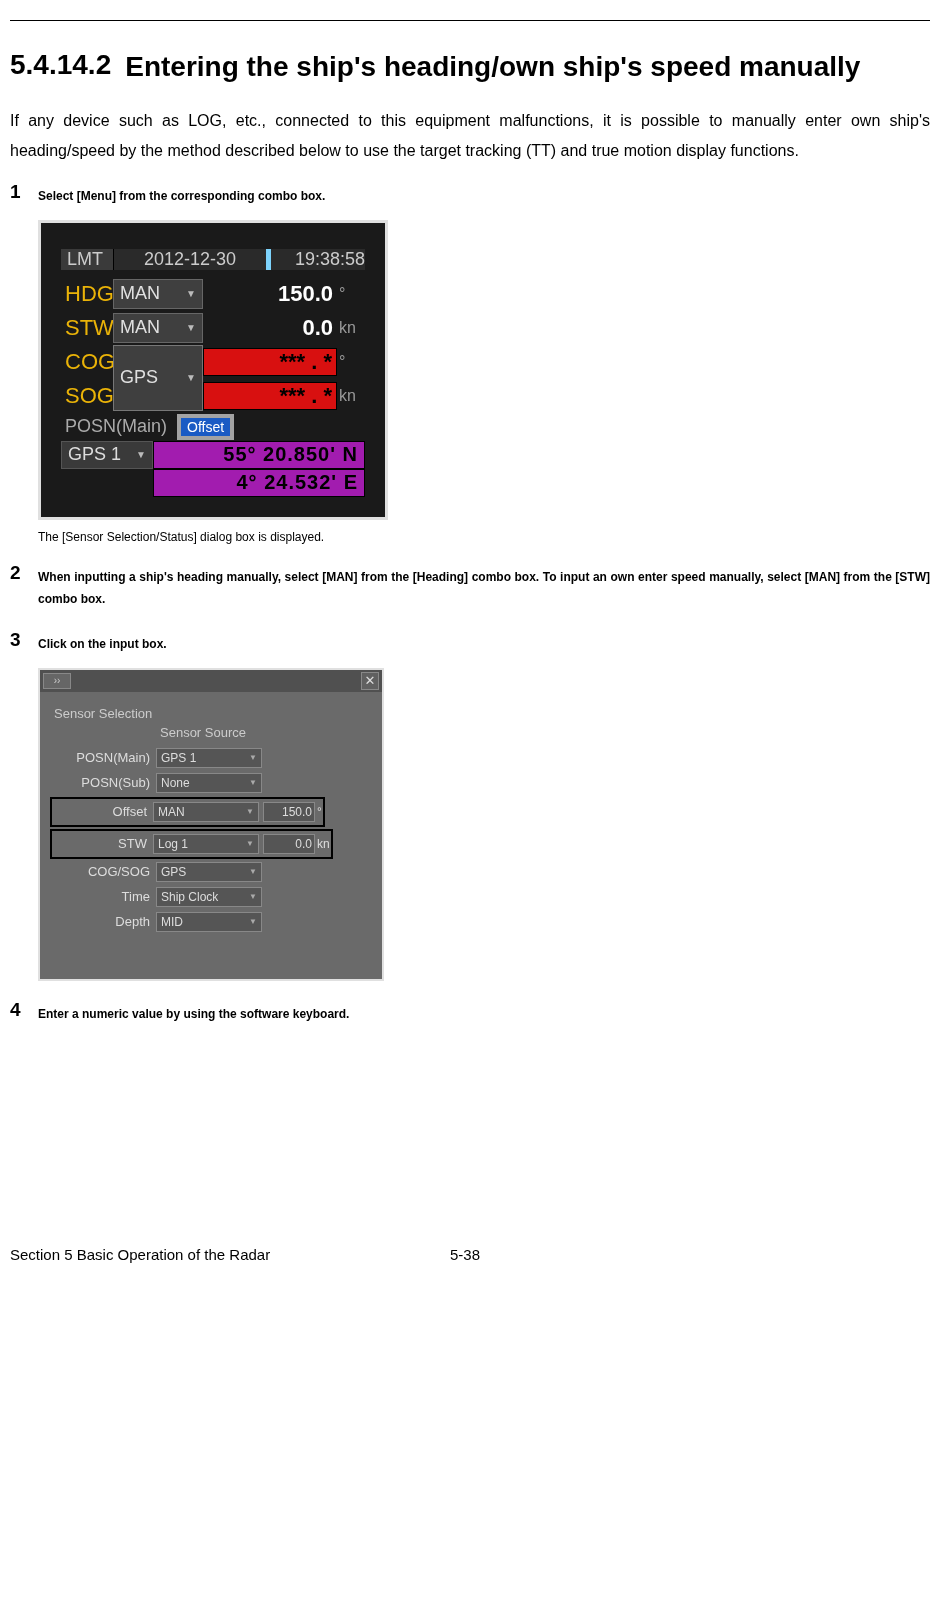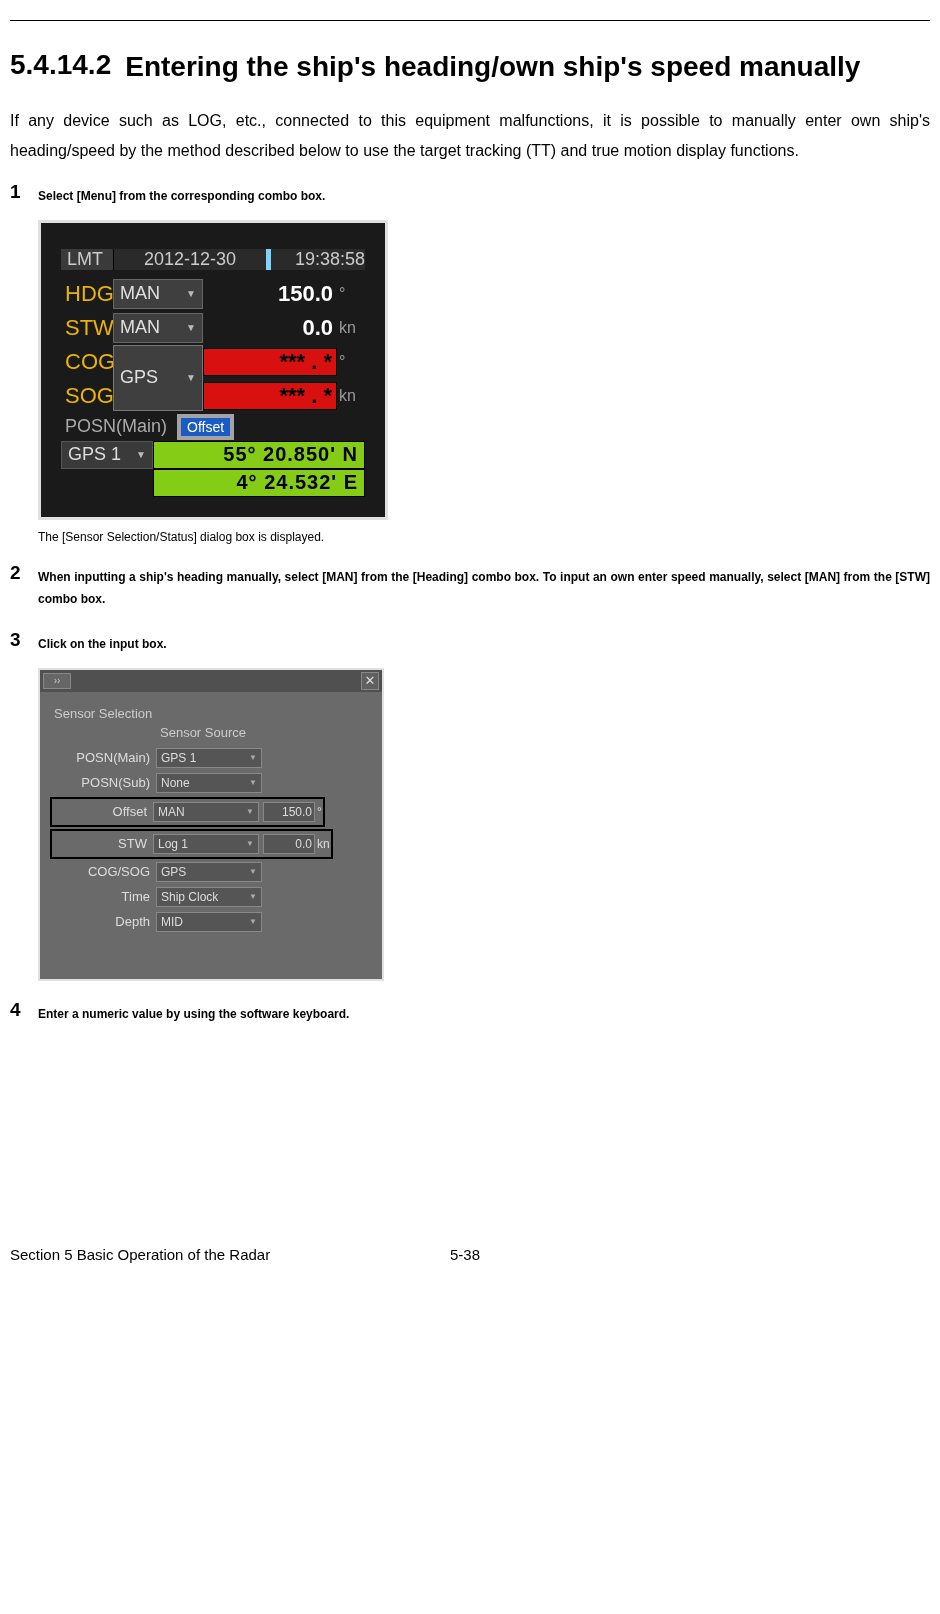--- a/index.html
+++ b/index.html
@@ -122,21 +122,21 @@
     background: #1a5bc4; color: #fff; font-size: 14px;
     border: 4px solid #a3a3a3; padding: 1px 6px; margin-left: 10px;
   }
   .p1-pos-sel {
     background: #3a3a3a; color: #ddd; font-size: 18px;
     width: 92px; height: 28px; display: flex; align-items: center;
     justify-content: space-between; padding: 0 6px;
     border: 1px solid #555;
   }
   .p1-pos-val {
-    flex: 1; background: #84cc16; color: #000; font-size: 20px; font-weight: bold;
+    flex: 1; background: #a21caf; color: #000; font-size: 20px; font-weight: bold;
     text-align: right; padding-right: 6px; border: 1px solid #000;
     height: 28px; display: flex; align-items: center; justify-content: flex-end;
     letter-spacing: 1px;
   }
   .chev { font-size: 10px; color: #bbb; }
   
   .panel2 {
     border: 2px solid #e0e0e0;
     width: 346px;
     background: #6a6a6a;

